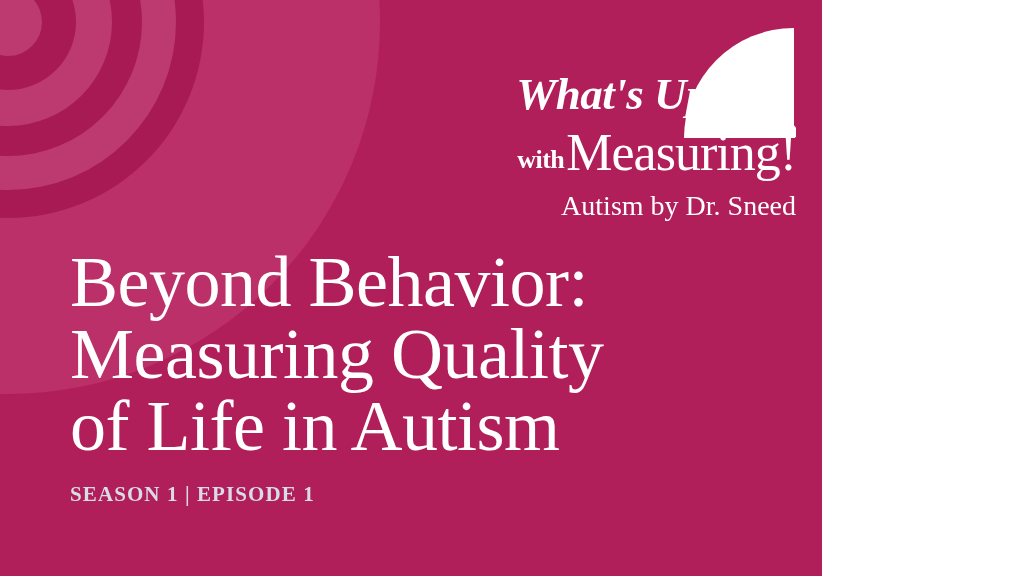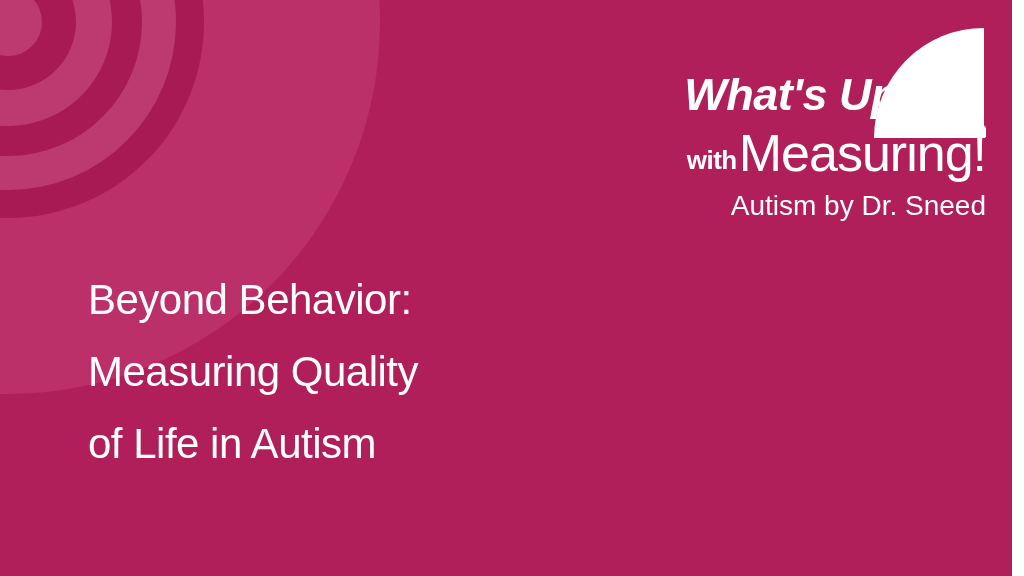--- a/index.html
+++ b/index.html
@@ -3,25 +3,25 @@
 <meta charset="utf-8">
 <title>Podcast Episode Title Card</title>
 <style>
   html, body {
     margin: 0;
     padding: 0;
     background: #ffffff;
   }
   #card {
     position: relative;
-    width: 1012px;
+    width: 822px;
     height: 576px;
     overflow: hidden;
     background: #a21caf;
-    font-family: Liberation Sans, sans-serif;
+    font-family: Liberation Serif, serif;
   }
 
   
   #bg-decor {
     position: absolute;
     inset: 0;
     width: 1024px;
     height: 576px;
     display: block;
   }
@@ -100,25 +100,25 @@
 
   
   #episode-block {
     position: absolute;
     left: 70px;
     top: 246px;
     width: 660px;
   }
   #episode-title {
     color: #ffffff;
-    font-size: 42px;
+    font-size: 72px;
     line-height: 72px;
     font-weight: 300;
     letter-spacing: -0.5px;
-    margin: 18px;
+    margin: 0;
     white-space: pre-line;
   }
   #episode-meta {
     margin-top: 22px;
     color: #d8dce8;
     font-size: 21px;
     line-height: 21px;
     font-weight: bold;
     letter-spacing: 1.1px;
   }
@@ -165,15 +165,16 @@
       </div>
 
       <div class="row-hosted">Autism by Dr. Sneed</div>
     </div>
   </div>
 
   <div id="episode-block">
     <h1 id="episode-title">Beyond Behavior:
 Measuring Quality
 of Life in Autism</h1>
+    <div id="episode-meta">SEASON 1  |  EPISODE 1</div>
   </div>
 
 </div>
 
 </body></html>

